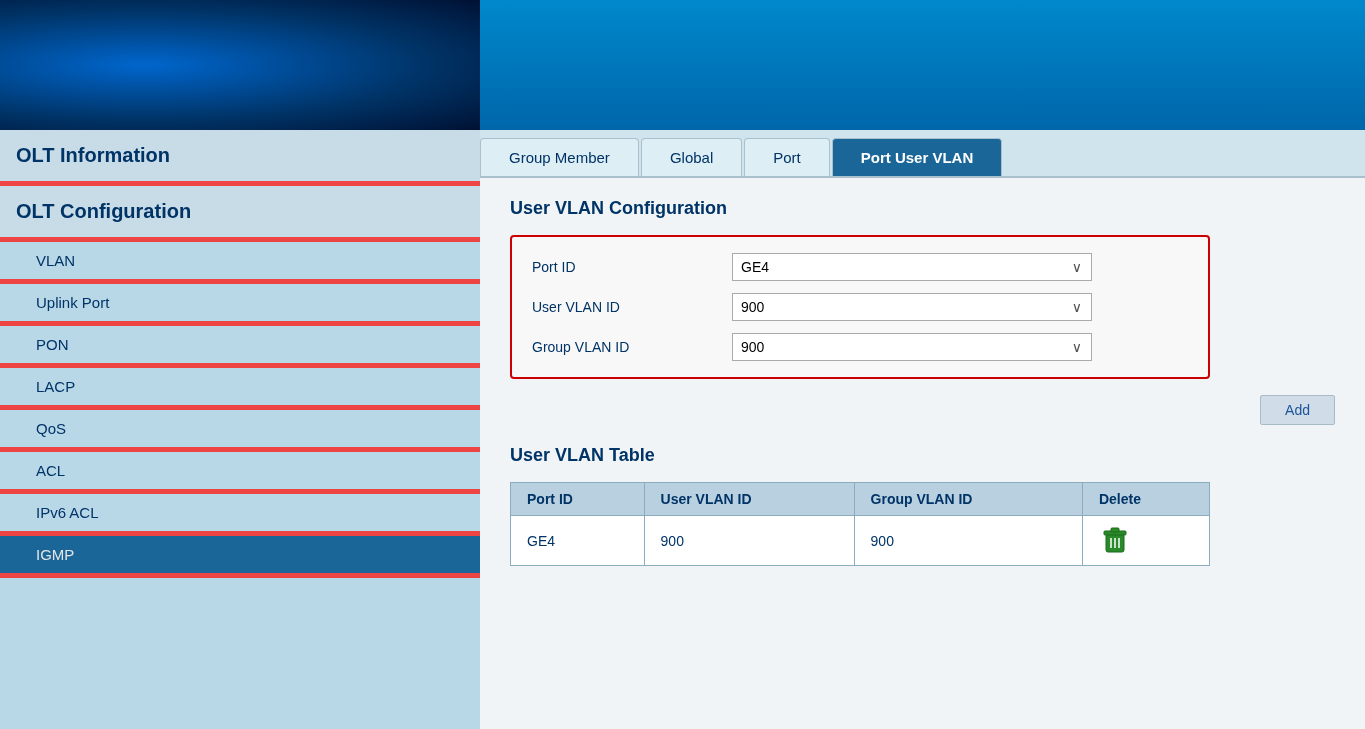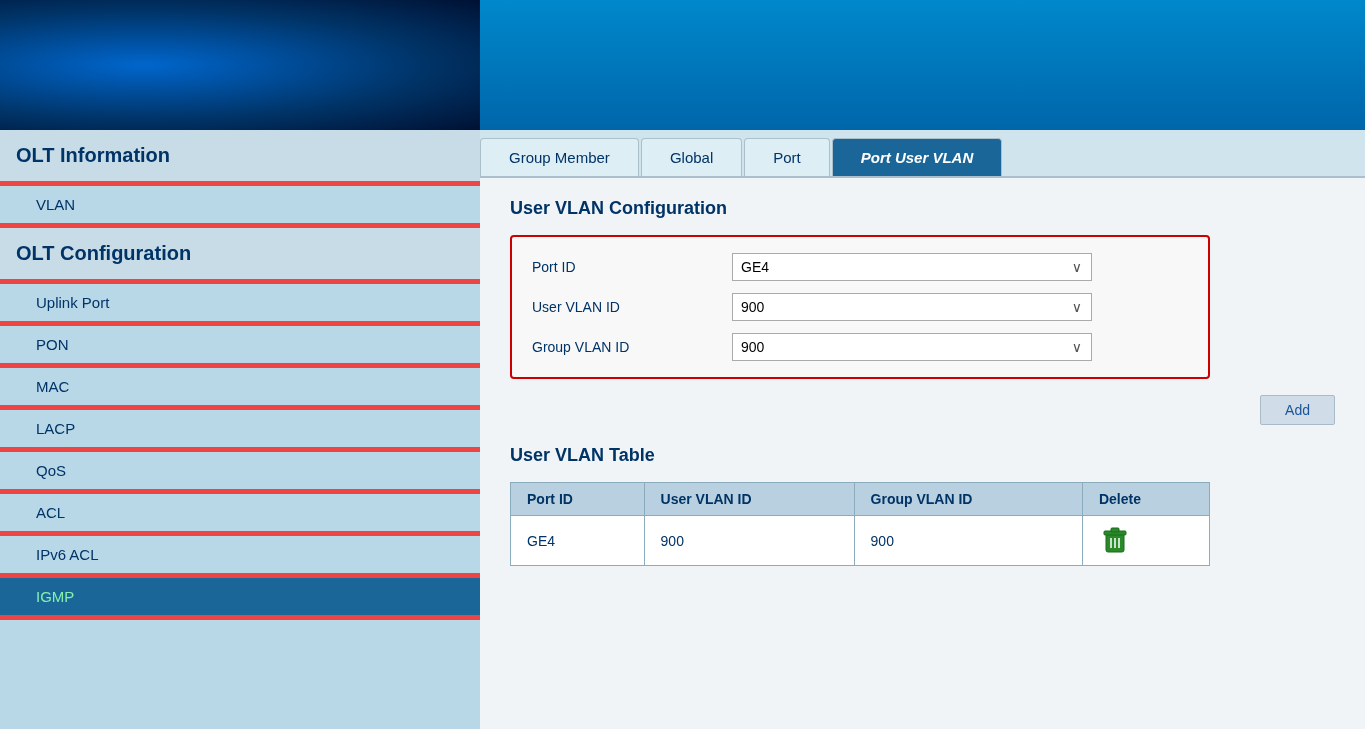--- a/index.html
+++ b/index.html
@@ -43,21 +43,21 @@
       background: #b8d8e8;
       overflow-y: auto;
       flex-shrink: 0;
     }
     .sidebar-item {
       padding: 10px 16px;
       cursor: pointer;
       border-bottom: 5px solid #ef4444;
       color: #003366;
     }
-    .sidebar-item.active { background: #1a6699; color: #86efac; }
+    .sidebar-item.active { background: #1a6699; color: #e5e5e5; }
     .sidebar-item.main-item {
       font-size: 20px;
       font-weight: bold;
       background: #c8dce8;
       padding: 14px 16px;
     }
     .sidebar-item.sub-item {
       padding-left: 36px;
       font-size: 15px;
     }
@@ -85,21 +85,20 @@
       margin-right: 2px;
       background: #ddeef4;
       color: #003366;
       font-size: 15px;
       border-radius: 4px 4px 0 0;
     }
     .tab.active {
       background: #1a6699;
       color: white;
       font-weight: bold;
-      font-style: italic;
     }
 
     
     .content-body {
       padding: 20px 30px;
       background: #f0f4f6;
       min-height: 100%;
     }
 
     .section-title {
@@ -219,34 +218,31 @@
   </div>
   <div class="top-banner-right"></div>
 </div>
 
 <div class="main-layout">
 
   <div class="sidebar">
     <div class="sidebar-item main-item">
       <span>OLT Information</span>
     </div>
-    <div class="sidebar-item sub-item">
-      <span>VLAN</span>
-    </div>
     <div class="sidebar-item main-item">
       <span>OLT Configuration</span>
     </div>
     <div class="sidebar-item sub-item">
+      <span>VLAN</span>
+    </div>
+    <div class="sidebar-item sub-item">
       <span>Uplink Port</span>
     </div>
     <div class="sidebar-item sub-item">
       <span>PON</span>
-    </div>
-    <div class="sidebar-item sub-item">
-      <span>MAC</span>
     </div>
     <div class="sidebar-item sub-item">
       <span>LACP</span>
     </div>
     <div class="sidebar-item sub-item">
       <span>QoS</span>
     </div>
     <div class="sidebar-item sub-item">
       <span>ACL</span>
     </div>

